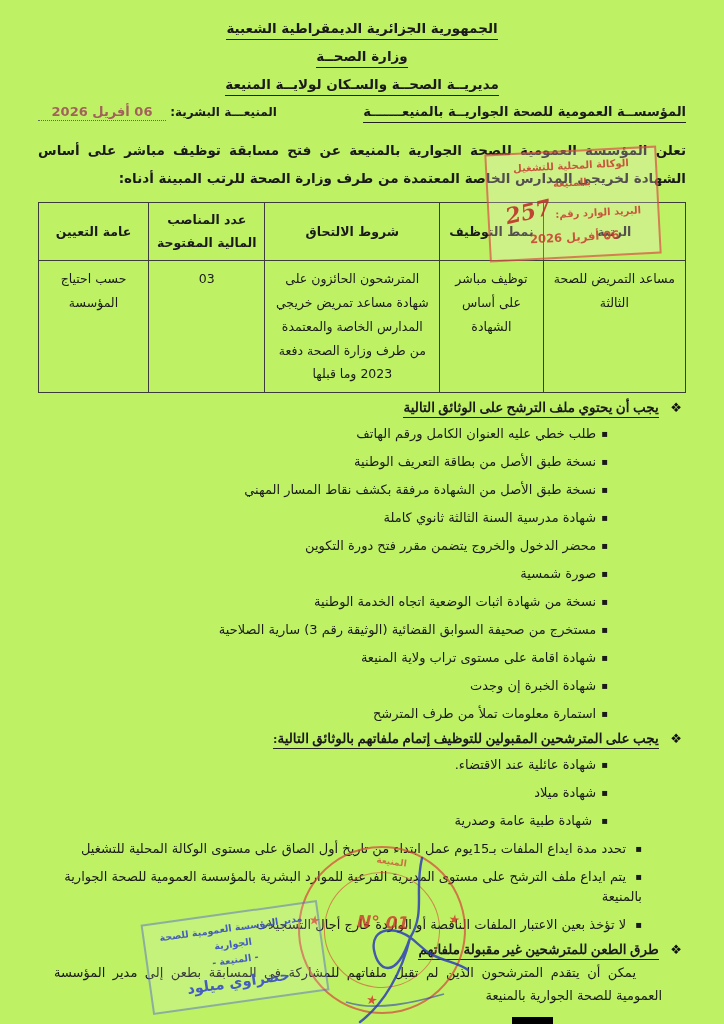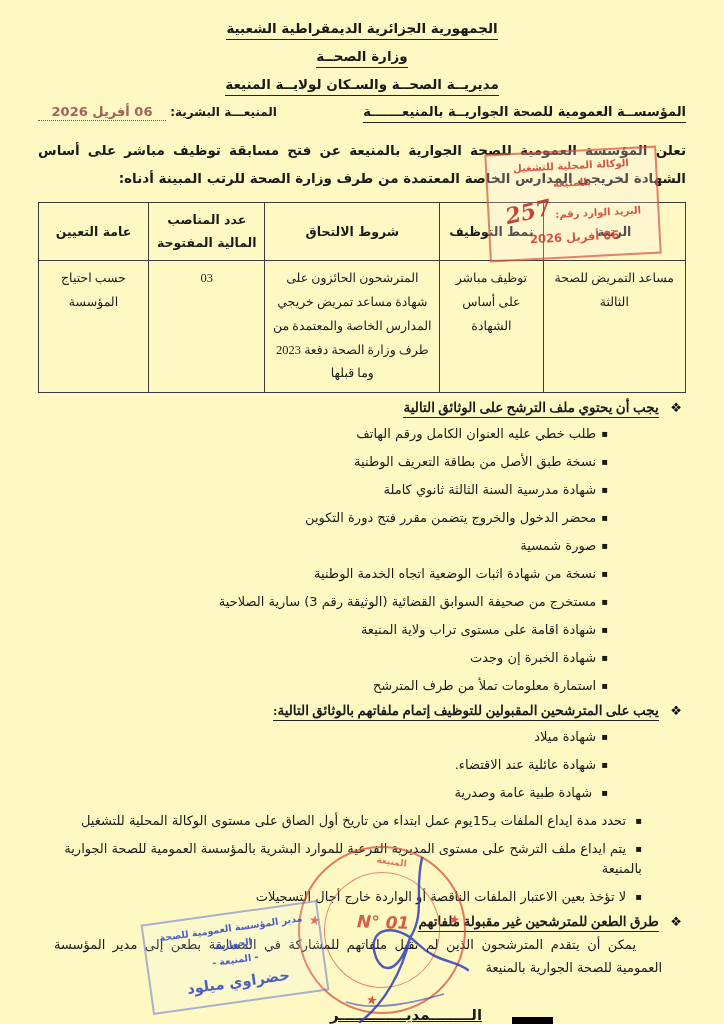--- a/index.html
+++ b/index.html
@@ -2,21 +2,21 @@
 <html lang="ar" dir="rtl"><head>
 <meta charset="utf-8">
 <style>
   * { box-sizing: border-box; margin: 0; padding: 0; }
   html,body { background:#e8e8e8; }
   body { font-family: "DejaVu Sans", sans-serif; }
   .page {
     position: relative;
     width: 724px; height: 1024px;
     margin: 0 auto;
-    background: #fef9c3;
+    background: #bef264;
     color: #1a1a1a;
     direction: rtl;
     overflow: hidden;
     padding: 20px 38px 0 38px;
   }
   
   .gov-header { text-align: center; }
   .gov-header .hline {
     display: block;
     font-size: 13.5px; font-weight: bold;
@@ -65,21 +65,21 @@
     margin-top: 10px;
     font-size: 12.5px;
   }
   table.jobs th, table.jobs td {
     border: 1px solid #3c3c3c;
     padding: 6px 7px;
     text-align: center;
     vertical-align: top;
   }
   table.jobs th { font-weight: bold; vertical-align: middle; line-height: 1.8; height: 52px; }
-  table.jobs td { height: 86px; line-height: 1.9; font-family: Liberation Serif, serif; }
+  table.jobs td { height: 86px; line-height: 1.9; }
   td.rank-cell { text-align: right; }
   
   .section { margin-top: 6px; }
   .section-title-row {
     font-size: 13.5px; font-weight: bold;
     margin: 6px 4px 3px 0;
   }
   .section-marker { color: #111; font-size: 13px; margin-left: 7px; }
   .section-title-text { border-bottom: 1px solid #222; padding-bottom: 2px; font-family: Liberation Serif, serif; }
   ul.doc-list { list-style: none; padding-right: 78px; }
@@ -213,39 +213,40 @@
   </table>
 
   <div class="section">
     <div class="section-title-row">
       <span class="section-marker">❖</span>
       <span class="section-title-text">يجب أن يحتوي ملف الترشح على الوثائق التالية</span>
     </div>
     <ul class="doc-list">
       <li><span class="blt">▪</span><span>طلب خطي عليه العنوان الكامل ورقم الهاتف</span></li>
       <li><span class="blt">▪</span><span>نسخة طبق الأصل من بطاقة التعريف الوطنية</span></li>
+      <li><span class="blt">▪</span><span>نسخة طبق الأصل من الشهادة مرفقة بكشف نقاط المسار المهني</span></li>
       <li><span class="blt">▪</span><span>شهادة مدرسية السنة الثالثة ثانوي كاملة</span></li>
       <li><span class="blt">▪</span><span>محضر الدخول والخروج يتضمن مقرر فتح دورة التكوين</span></li>
       <li><span class="blt">▪</span><span>صورة شمسية</span></li>
       <li><span class="blt">▪</span><span>نسخة من شهادة اثبات الوضعية اتجاه الخدمة الوطنية</span></li>
       <li><span class="blt">▪</span><span>مستخرج من صحيفة السوابق القضائية (الوثيقة رقم 3) سارية الصلاحية</span></li>
       <li><span class="blt">▪</span><span>شهادة اقامة على مستوى تراب ولاية المنيعة</span></li>
       <li><span class="blt">▪</span><span>شهادة الخبرة إن وجدت</span></li>
       <li><span class="blt">▪</span><span>استمارة معلومات تملأ من طرف المترشح</span></li>
     </ul>
   </div>
 
   <div class="section">
     <div class="section-title-row">
       <span class="section-marker">❖</span>
       <span class="section-title-text">يجب على المترشحين المقبولين للتوظيف إتمام ملفاتهم بالوثائق التالية:</span>
     </div>
     <ul class="doc-list">
+      <li><span class="blt">▪</span><span>شهادة عائلية عند الاقتضاء.</span></li>
       <li><span class="blt">▪</span><span>شهادة ميلاد</span></li>
-      <li><span class="blt">▪</span><span>شهادة عائلية عند الاقتضاء.</span></li>
       <li><span class="blt">▪</span> <span>شهادة طبية عامة وصدرية</span></li>
     </ul>
   </div>
 
   <div class="section">
     <ul class="doc-list wide">
       <li><span class="blt">▪</span> <span>تحدد مدة ايداع الملفات بـ15يوم عمل ابتداء من تاريخ أول الصاق على مستوى الوكالة المحلية للتشغيل</span></li>
       <li><span class="blt">▪</span> <span>يتم ايداع ملف الترشح على مستوى المديرية الفرعية للموارد البشرية بالمؤسسة العمومية للصحة الجوارية بالمنيعة</span></li>
       <li><span class="blt">▪</span> <span>لا تؤخذ بعين الاعتبار الملفات الناقصة أو الواردة خارج أجال التسجيلات</span></li>
     </ul>

